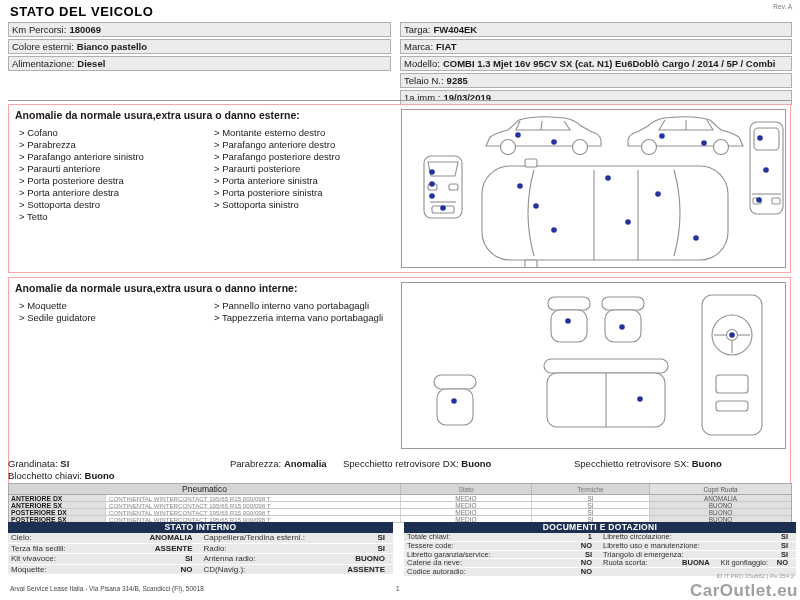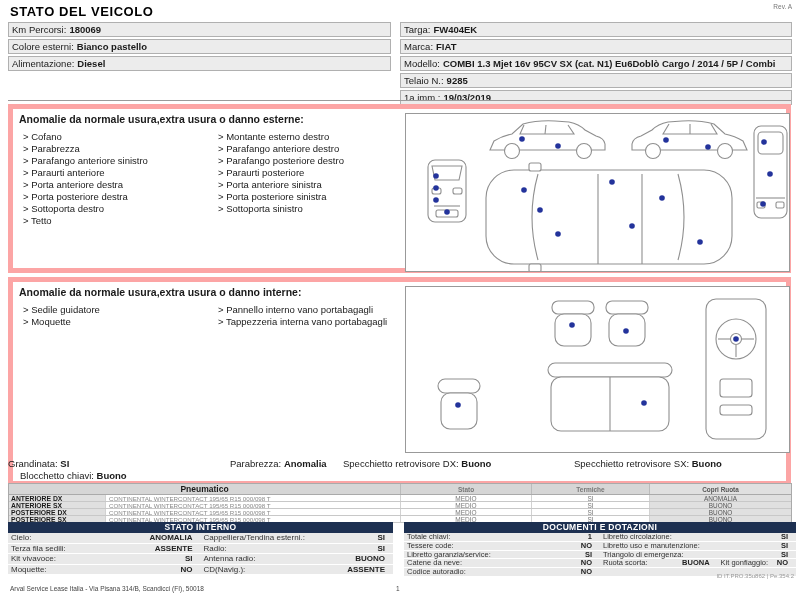--- a/index.html
+++ b/index.html
@@ -18,45 +18,45 @@
   .info-right { position:absolute; left:400px; top:22px; width:392px; }
   .info-row {
     background:#ececec; border:1px solid #b0b0b0; padding:1px 3px;
     margin-bottom:2px; font-size:9.5px; line-height:11px;
   }
   .info-row .lbl { margin-right:3px; }
   .info-row .val { font-weight:bold; }
 
   .divider { position:absolute; left:8px; top:100px; width:783px; border-top:1px solid #9a9a9a; }
 
-  .section { position:absolute; left:8px; width:783px; border:5px solid #fca5a5; background:#fff; }
+  .section { position:absolute; left:8px; width:783px; border:1px solid #fca5a5; background:#fff; }
   #exterior-section { top:104px; height:169px; }
   #interior-section { top:277px; height:209px; }
   .section-title { position:absolute; left:6px; top:4px; font-size:10.5px; font-weight:bold; }
   .damage-col { position:absolute; top:22px; font-size:9.5px; line-height:11.5px; width:190px; }
   .damage-col .item { margin-bottom:0.5px; }
   .col-a { left:10px;  width:190px; }
   .col-b { left:205px; width:180px; }
 
   .diagram-box { position:absolute; top:4px; left:392px; width:385px; border:1px solid #999; background:#fff; }
   #exterior-diagram { height:159px; }
   #interior-diagram { height:167px; }
   .diagram-box svg { display:block; width:100%; height:100%; }
 
   .summary { position:absolute; left:8px; top:458px; width:784px; height:24px; font-size:9.5px; }
   .summary .pair { position:absolute; top:0; white-space:nowrap; }
   .summary .pair .val { font-weight:bold; }
   .summary .p1 { left:0; }
   .summary .p2 { left:222px; }
   .summary .p3 { left:335px; }
   .summary .p4 { left:566px; }
-  .summary .p5 { left:12px; top:12px; }
+  .summary .p5 { left:0; top:12px; }
 
   .tyres { position:absolute; left:8px; top:483px; width:784px; border:1px solid #aaa; border-bottom:none; font-size:7.5px; }
-  .t-head { display:flex; background:#d6d6d6; font-weight:bold; font-size:8.5px; height:11px; align-items:center; border-bottom:1px solid #aaa; }
+  .t-head { display:flex; background:#d6d6d6; font-weight:normal; font-size:8.5px; height:11px; align-items:center; border-bottom:1px solid #aaa; }
   .t-head > div { display:flex; justify-content:center; align-items:center; height:100%; border-right:1px solid #bbb; }
   .t-row { display:flex; height:7px; border-bottom:1px solid #c8c8c8; }
   .t-row > div { display:flex; align-items:center; height:100%; border-right:1px solid #d2d2d2; }
   .c-pneu  { width:392px; }
   .c-pos   { width:97px;  background:#e0e0e0; font-weight:bold; font-size:6.8px; padding-left:2px; }
   .c-desc  { width:295px; font-size:6.2px; color:#8a8a8a; padding-left:3px; }
   .c-stato { width:131px; justify-content:center; color:#777; font-size:6.5px; }
   .c-term  { width:118px; justify-content:center; color:#777; font-size:6.5px; }
   .c-copri { flex:1; background:#e0e0e0; justify-content:center; color:#555; font-size:6.4px; border-right:none !important; }
 
@@ -122,22 +122,22 @@
 
   <div class="divider"></div>
 
   <div class="section" id="exterior-section">
     <div class="section-title">Anomalie da normale usura,extra usura o danno esterne:</div>
     <div class="damage-col col-a">
       <div class="item">&gt; Cofano</div>
       <div class="item">&gt; Parabrezza</div>
       <div class="item">&gt; Parafango anteriore sinistro</div>
       <div class="item">&gt; Paraurti anteriore</div>
+      <div class="item">&gt; Porta posteriore destra</div>
       <div class="item">&gt; Porta anteriore destra</div>
-      <div class="item">&gt; Porta posteriore destra</div>
       <div class="item">&gt; Sottoporta destro</div>
       <div class="item">&gt; Tetto</div>
     </div>
     <div class="damage-col col-b">
       <div class="item">&gt; Montante esterno destro</div>
       <div class="item">&gt; Parafango anteriore destro</div>
       <div class="item">&gt; Parafango posteriore destro</div>
       <div class="item">&gt; Paraurti posteriore</div>
       <div class="item">&gt; Porta anteriore sinistra</div>
       <div class="item">&gt; Porta posteriore sinistra</div>
@@ -206,22 +206,22 @@
             <circle cx="364" cy="60" r="2.8"></circle>
             <circle cx="357" cy="90" r="2.8"></circle>
         </g>
       </svg>
     </div>
   </div>
 
   <div class="section" id="interior-section">
     <div class="section-title">Anomalie da normale usura,extra usura o danno interne:</div>
     <div class="damage-col col-a">
+      <div class="item">&gt; Moquette</div>
       <div class="item">&gt; Sedile guidatore</div>
-      <div class="item">&gt; Moquette</div>
     </div>
     <div class="damage-col col-b">
       <div class="item">&gt; Pannello interno vano portabagagli</div>
       <div class="item">&gt; Tappezzeria interna vano portabagagli</div>
     </div>
     <div class="diagram-box" id="interior-diagram">
       <svg viewBox="0 0 383 165">
         <g stroke="#8f8f8f" fill="#fff" stroke-width="1.1">
           <g>
             <rect x="32" y="92" width="42" height="14" rx="7"></rect>
@@ -410,14 +410,15 @@
           <span class="lbl">Codice autoradio:</span>
           <span class="val">NO</span>
         </div>
       <div class="bt-pair half"></div>
     </div>
   </div>
 
   <div class="footer-company">Arval Service Lease Italia - Via Pisana 314/B, Scandicci (FI), 50018</div>
   <div class="page-number">1</div>
   <div class="doc-id">ID IT.PRO.35u862 | Pe.354.2</div>
+  <div class="watermark">CarOutlet.eu</div>
 
 </div>
 
 </body></html>

